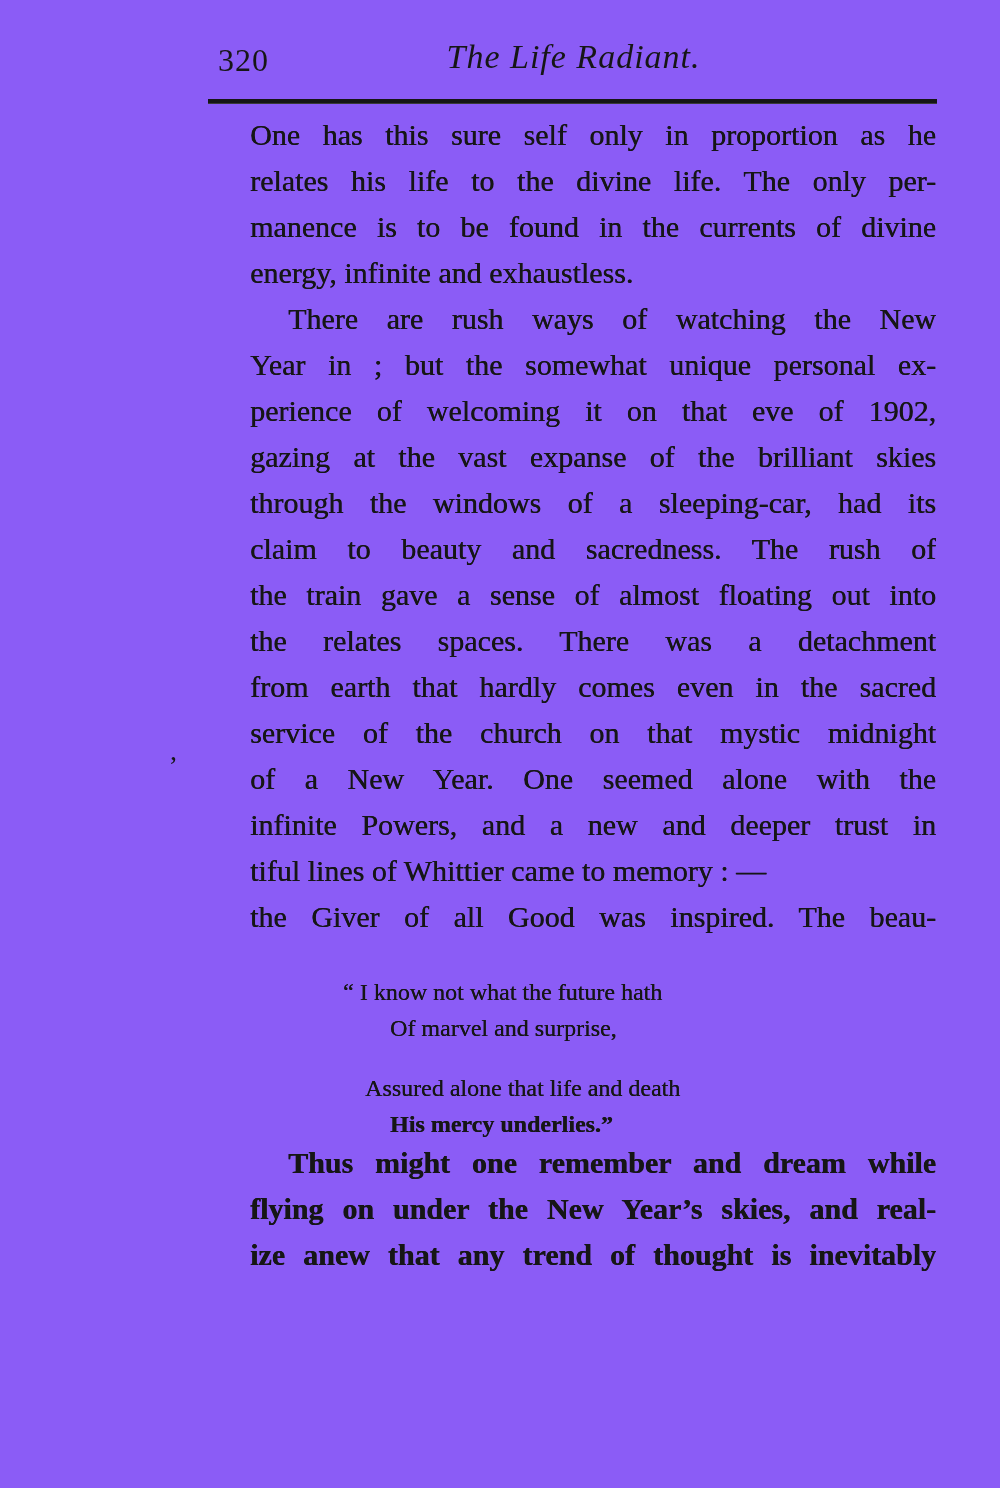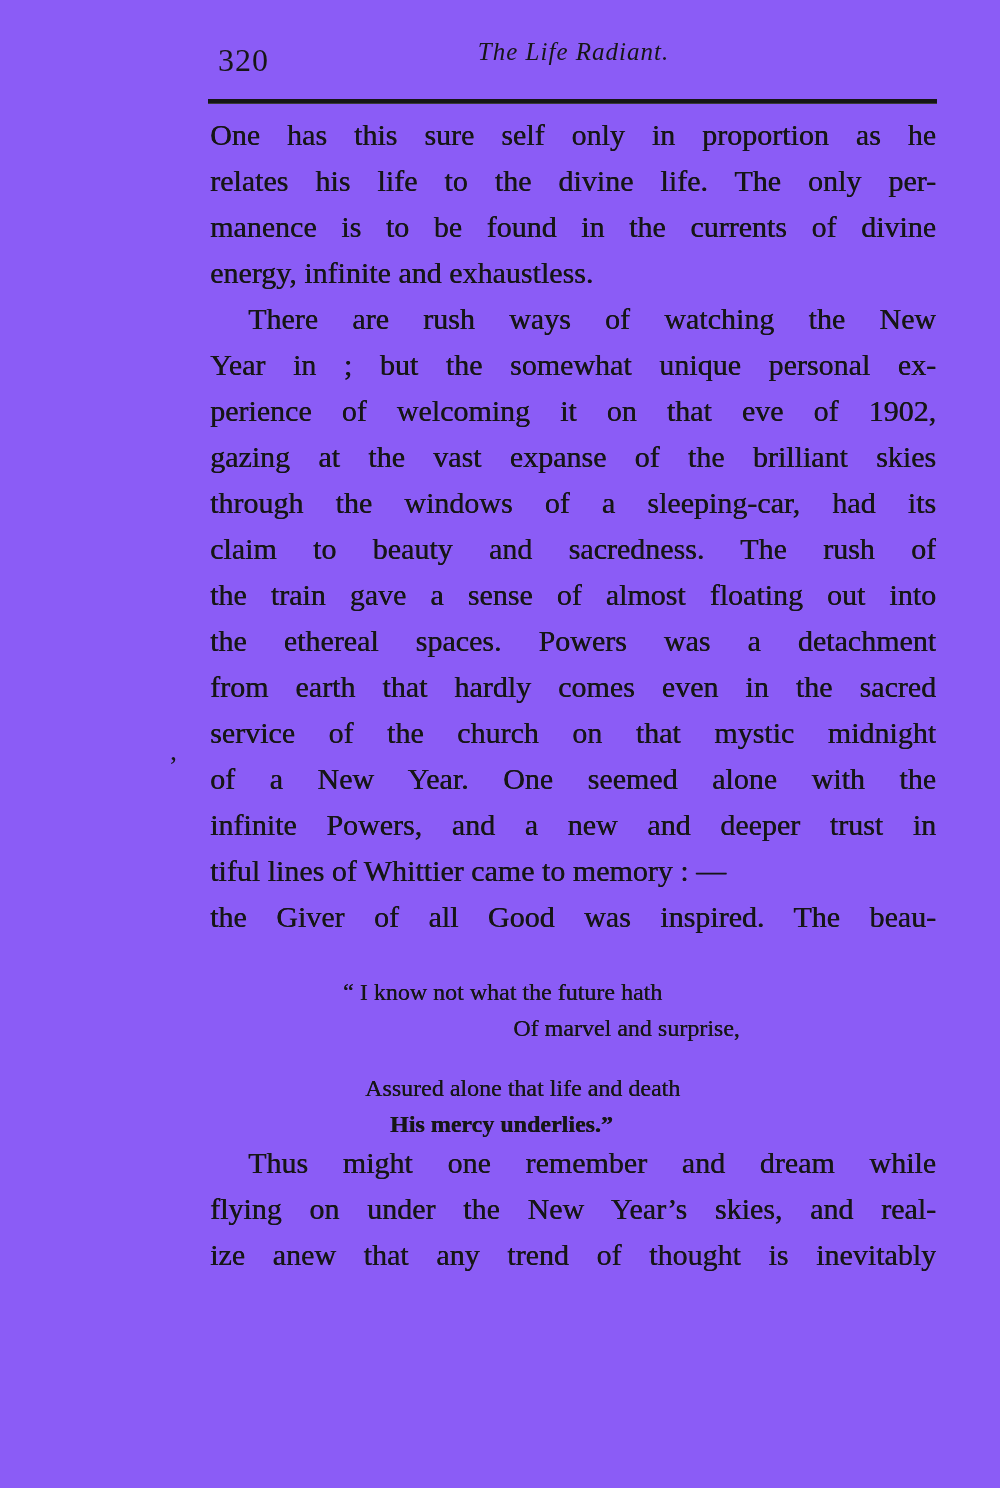--- a/index.html
+++ b/index.html
@@ -25,21 +25,21 @@
     font-size: 32px;
     letter-spacing: 1px;
   }
   .running-title {
     position: absolute;
     left: 210px;
     width: 727px;
     top: 38px;
     text-align: center;
     font-style: italic;
-    font-size: 25px;
+    font-size: 34px;
     letter-spacing: 1px;
   }
   .header-rule {
     position: absolute;
     left: 208px;
     top: 99px;
     width: 729px;
     height: 4px;
     background: #161616;
     border-bottom: 1px solid #3a3a3a;
@@ -53,27 +53,29 @@
     font-size: 30px;
     text-shadow: 0.4px 0 0 currentColor;
   }
   .closing-block {
     position: absolute;
     left: 210px;
     top: 1140px;
     width: 726px;
     font-size: 30px;
     text-shadow: 0.4px 0 0 currentColor;
+    font-weight: bold;
   }
   .line {
     height: 46px;
     line-height: 46px;
     text-align: justify;
     text-align-last: justify;
     overflow: hidden;
+    margin-left: 40px;
   }
   .line.shortlast {
     text-align-last: left;
   }
   .line.indent {
     text-indent: 38px;
   }
   
   .poem-block {
     position: absolute;
@@ -118,33 +120,33 @@
         <div class="line shortlast">energy, infinite and exhaustless.</div>
       </div>
       <div class="para">
         <div class="line indent">There are rush ways of watching the New</div>
         <div class="line">Year in ; but the somewhat unique personal ex-</div>
         <div class="line">perience of welcoming it on that eve of 1902,</div>
         <div class="line">gazing at the vast expanse of the brilliant skies</div>
         <div class="line">through the windows of a sleeping-car, had its</div>
         <div class="line">claim to beauty and sacredness.  The rush of</div>
         <div class="line">the train gave a sense of almost floating out into</div>
-        <div class="line">the ethereal spaces.  Powers was a detachment</div>
+        <div class="line">the relates spaces.  There was a detachment</div>
         <div class="line">from earth that hardly comes even in the sacred</div>
         <div class="line">service of the church on that mystic midnight</div>
         <div class="line">of a New Year.  One seemed alone with the</div>
         <div class="line">infinite Powers, and a new and deeper trust in</div>
         <div class="line shortlast">tiful lines of Whittier came to memory : —</div>
         <div class="line">the Giver of all Good was inspired.  The beau-</div>
       </div>
     </div>
 
   <div id="poem" class="poem-block">
       <div class="poem-line" style="padding-left: 0px;">“ I know not what the future hath</div>
-      <div class="poem-line" style="padding-left: 47px; text-align: center;">Of marvel and surprise,</div>
+      <div class="poem-line" style="padding-left: 47px;">Of marvel and surprise,</div>
       <div class="poem-line" style="padding-left: 22px; margin-top: 24px;">Assured  alone that life and death</div>
       <div class="poem-line" style="padding-left: 47px; font-weight: bold;">His mercy underlies.”</div>
     </div>
 
   <div id="closing" class="closing-block">
       <div class="para">
         <div class="line indent">Thus might one remember and dream while</div>
         <div class="line">flying on under the New Year’s skies, and real-</div>
         <div class="line">ize anew that any trend of thought is inevitably</div>
       </div>

